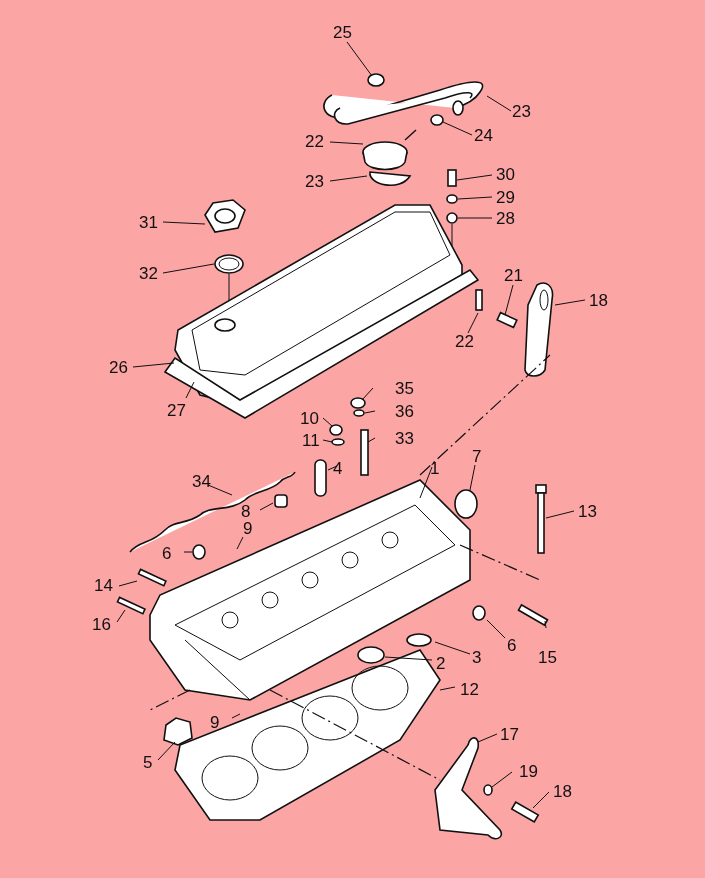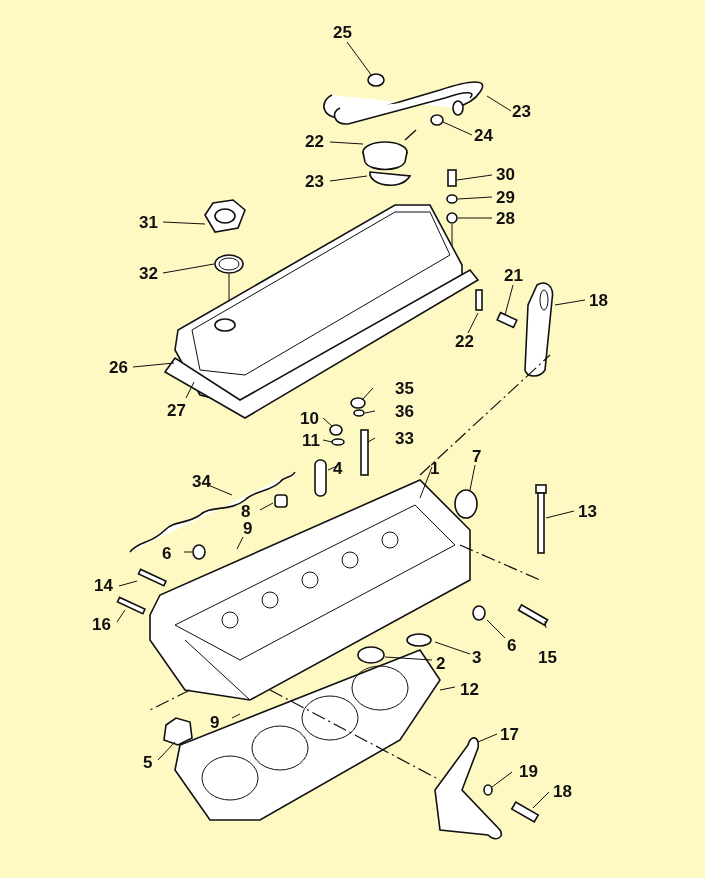--- a/index.html
+++ b/index.html
@@ -1,17 +1,17 @@
 <!DOCTYPE html>
 <html><head>
 <meta charset="utf-8">
 <style>
   html,body{margin:0;padding:0;background:#fff;}
-  #stage{position:relative;width:705px;height:878px;background:#fef9c3;overflow:hidden;
-    font-family:"Liberation Sans", sans-serif;font-weight:bold;}
+  #stage{position:relative;width:705px;height:878px;background:#fca5a5;overflow:hidden;
+    font-family:"Liberation Sans", sans-serif;}
   svg{position:absolute;left:0;top:0;}
   .ln{stroke:#111;stroke-width:1.4;fill:none;}
   .part{stroke:#111;stroke-width:1.6;fill:#fff;}
   .thin{stroke:#111;stroke-width:1;fill:none;}
   .dash{stroke:#111;stroke-width:1.2;fill:none;stroke-dasharray:14 4 2 4;}
   .lbl{font-size:17px;fill:#111;font-family:"Liberation Sans", sans-serif;}
 </style>
 </head>
 <body>
 

